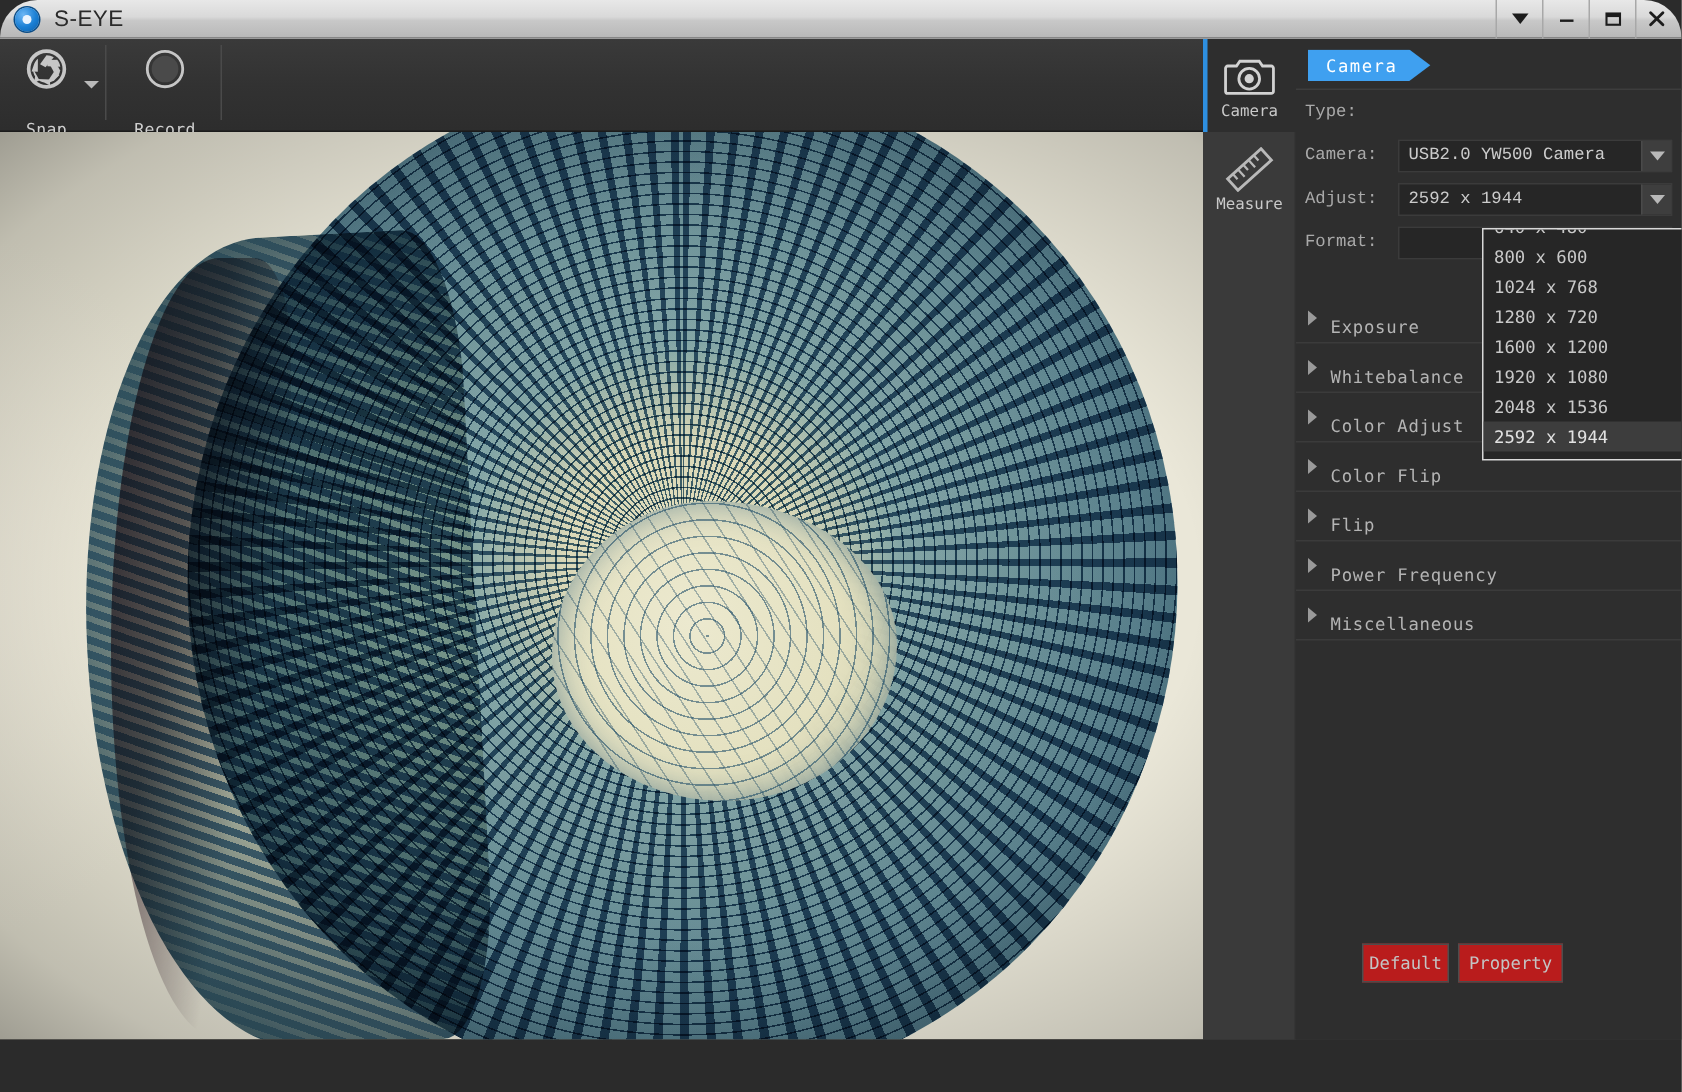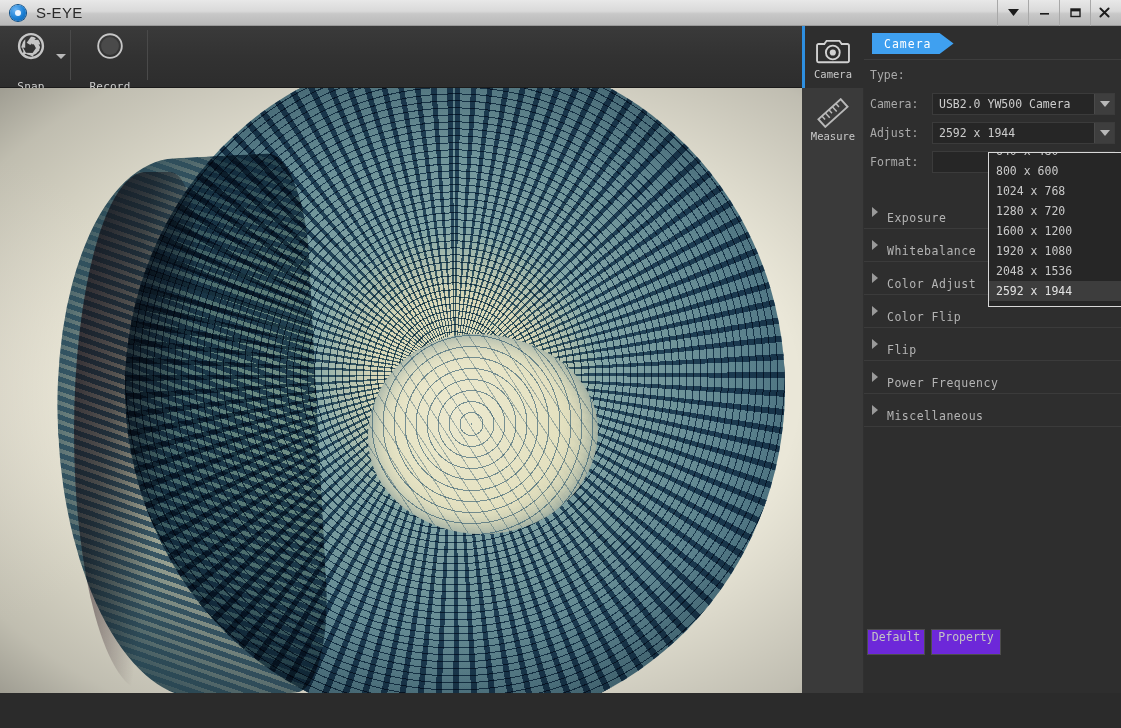--- a/index.html
+++ b/index.html
@@ -6,20 +6,21 @@
   html, body {
     width: 1121px; height: 728px;
     overflow: hidden;
     background: #2b2b2b;
     font-family: "DejaVu Sans Mono", monospace;
   }
   #app {
     position: relative;
     width: 1121px; height: 728px;
     overflow: hidden;
+    border-radius: 25px;
   }
 
   
   .titlebar {
     position: absolute; left: 0; top: 0; width: 1121px; height: 26px;
     background: linear-gradient(to bottom, #e8e8e8 0%, #d9d9d9 45%, #c8c8c8 55%, #b8b8b8 100%);
     border-bottom: 1px solid #9a9a9a;
     display: flex; align-items: center;
   }
   .app-icon {
@@ -172,21 +173,21 @@
   }
   .arrowtab {
     position: absolute; left: 8px; top: 7px; height: 21px; padding: 0 22px 0 12px;
     background: #3fa0f0;
     display: flex; align-items: center;
     clip-path: polygon(0 0, calc(100% - 14px) 0, 100% 50%, calc(100% - 14px) 100%, 0 100%);
   }
   .arrowtab span { font-size: 11.5px; color: #ffffff; letter-spacing: 1px; }
 
   .fields { position: absolute; left: 0; top: 34px; width: 257px; }
-  .field { display: flex; align-items: center; height: 29px; padding: 0 6px; }
+  .field { display: flex; align-items: center; height: 29px; padding: 0 6px; font-family: Liberation Mono, monospace; }
   .field .lab { width: 62px; font-size: 11.5px; color: #a9a9a9; }
   .combo {
     position: relative; flex: 1; height: 22px; background: #262626;
     border: 1px solid #3b3b3b; display: flex; align-items: center;
   }
   .combo .val {
     flex: 1; padding-left: 6px; font-size: 11.5px; color: #cccccc;
     white-space: nowrap; overflow: hidden;
   }
   .combo .arrowbox {
@@ -218,22 +219,22 @@
   .drop-inner { position: absolute; left: 0; top: -12px; width: 180px; }
   .drop-item {
     height: 20px; line-height: 20px; padding-left: 7px;
     font-size: 11.5px; color: #c9c9c9; white-space: nowrap;
   }
   .drop-item.sel { background: #3d3d3d; color: #e2e2e2; }
 
   
   .panel-btns { position: absolute; left: 0; bottom: 26px; width: 257px; height: 44px; }
   .pbtn {
-    position: absolute; top: 6px; height: 26px; background: #6d28d9; border: 1px solid #4d4d4d;
-    display: flex; align-items: flex-start; justify-content: center; padding: 0 10px;
+    position: absolute; top: 6px; height: 26px; background: #b91c1c; border: 1px solid #4d4d4d;
+    display: flex; align-items: center; justify-content: center; padding: 0 10px; margin-left: 41px;
   }
   .pbtn span { font-size: 11.5px; color: #c4c4c4; }
   .pbtn.default { left: 3px; width: 58px; }
   .pbtn.property { left: 67px; width: 70px; }
 
   
   .status {
     position: absolute; left: 0; top: 693px; width: 1121px; height: 35px;
     background: #2d2d2d; border-top: 1px solid #1f1f1f;
     display: flex; align-items: center;

